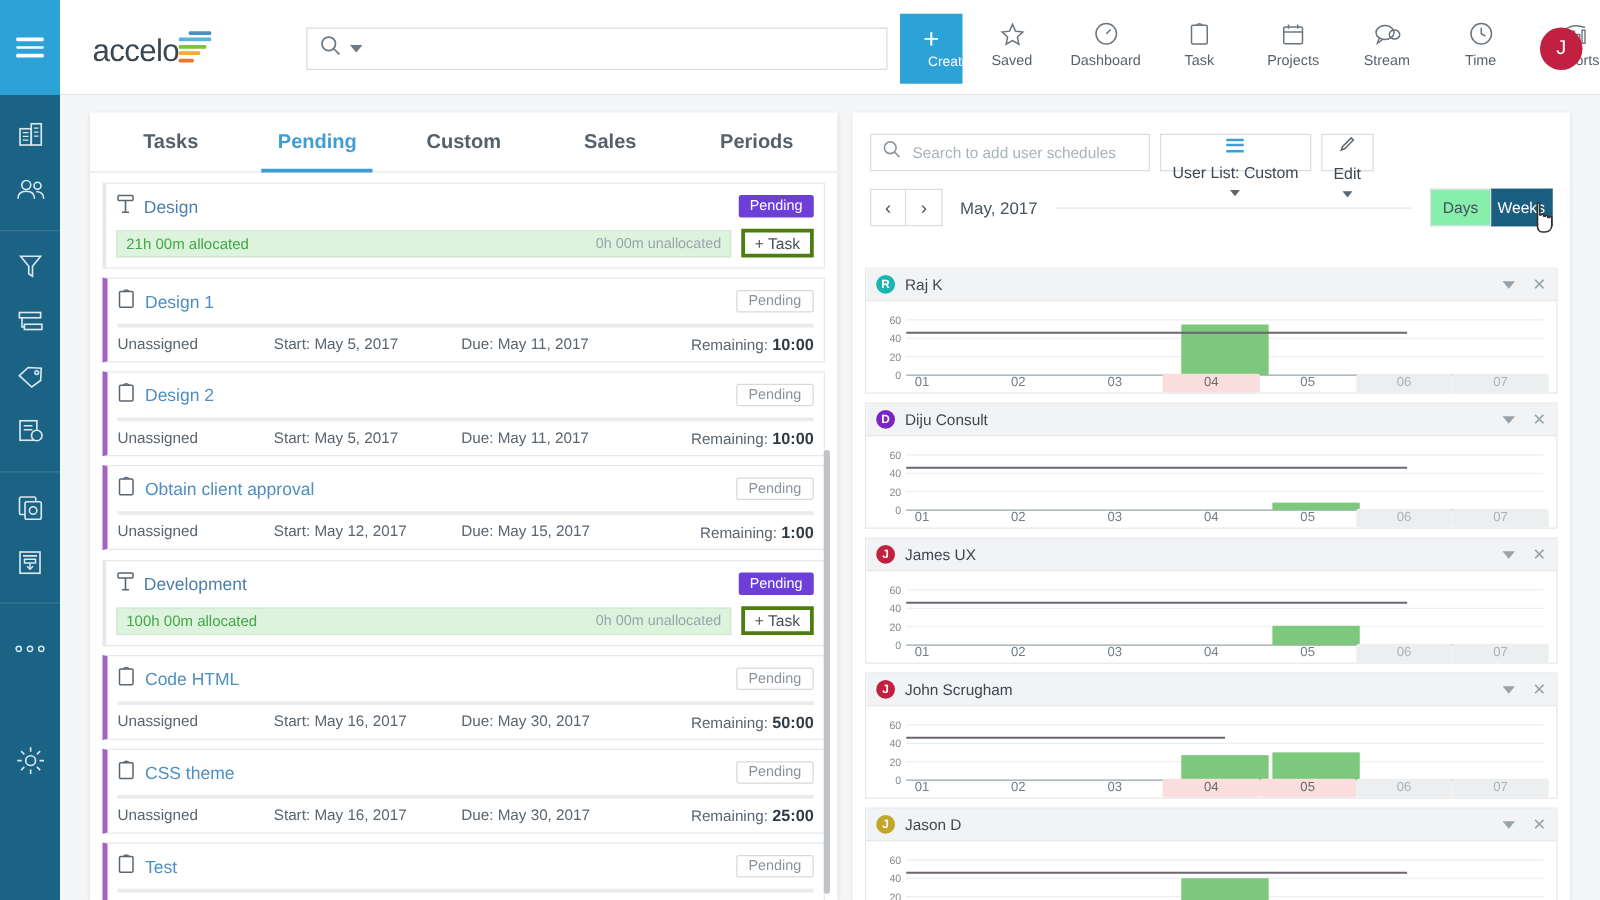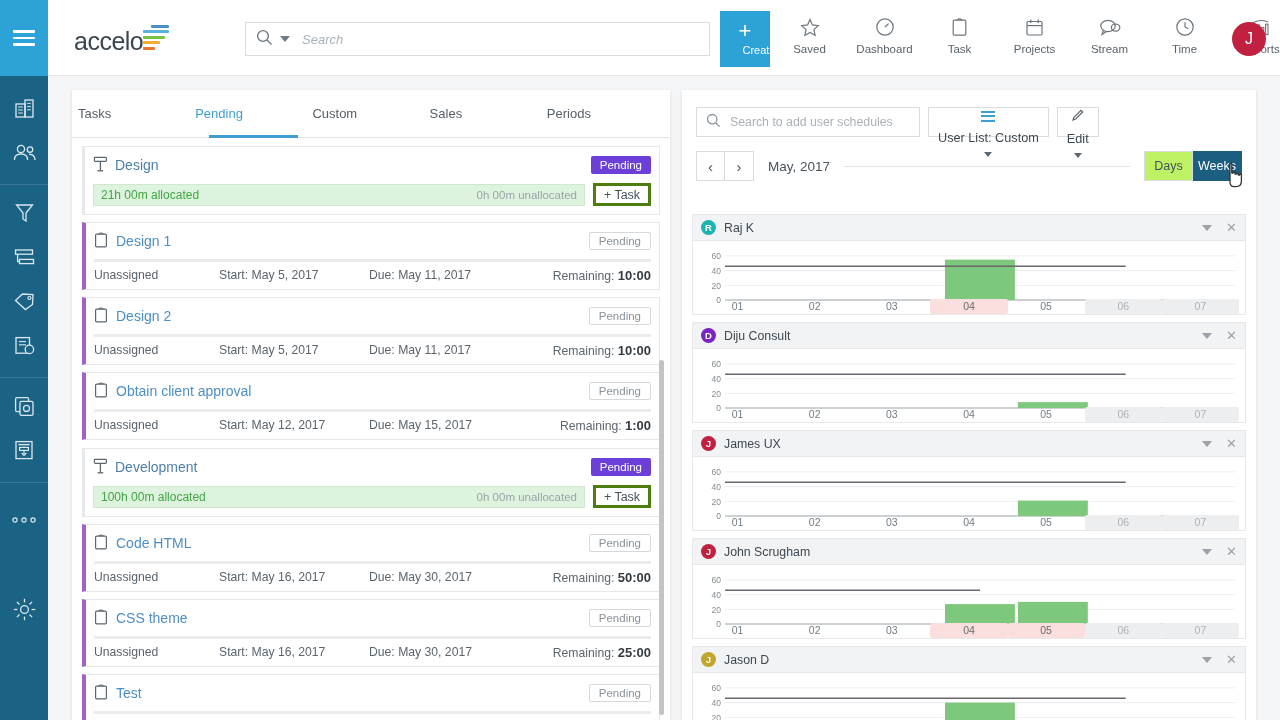--- a/index.html
+++ b/index.html
@@ -85,22 +85,22 @@
   
   .content { position: absolute; left: 48px; top: 76px; width: 1232px; height: 644px; }
 
   
   .left-panel {
     position: absolute; left: 24px; top: 14px; width: 598px; height: 630px;
     background: #fff; box-shadow: 0 1px 3px rgba(0,0,0,0.12); overflow: hidden;
   }
   .tabs { display: flex; height: 48px; border-bottom: 1px solid #e4e6e8; padding: 0 6px; }
   .tab {
-    flex: 1; display: flex; align-items: center; 
-    font-size: 13px; color: #55606a; cursor: pointer; position: relative;
+    flex: 1; display: flex; align-items: center; justify-content: center;
+    font-size: 16px; color: #55606a; cursor: pointer; position: relative; font-weight: bold;
   }
   .tab.active { color: #3e9ed4; }
   .tab.active::after {
     content: ''; position: absolute; left: 14px; right: 14px; bottom: -1px;
     height: 3px; background: #3e9ed4;
   }
 
   .list-scroll { position: absolute; left: 0; top: 48px; width: 598px; height: 582px; overflow: hidden; }
 
   .group-card {
@@ -179,21 +179,21 @@
   .nav-arrow {
     width: 29px; height: 30px; border: 1px solid #dadde0; background: #fff;
     display: flex; align-items: center; justify-content: center; cursor: pointer;
     color: #4a545c; font-size: 15px;
   }
   .nav-arrow + .nav-arrow { border-left: 0; }
   .date-label { margin-left: 14px; font-size: 13.5px; color: #49535c; }
   .date-rule { flex: 1; height: 1px; background: #e4e6e8; margin: 0 14px; }
   .dw-toggle { display: flex; position: relative; }
   .dw-btn {
-    width: 49px; height: 30px; border: 1px solid #dadde0; background: #bef264;
+    width: 49px; height: 30px; border: 1px solid #dadde0; background: #86efac;
     display: flex; align-items: center; justify-content: center;
     font-size: 12.5px; color: #46505a; cursor: pointer;
   }
   .dw-btn + .dw-btn { border-left: 0; }
   .dw-btn.active { background: #1b5e80; border-color: #1b5e80; color: #fff; }
   .cursor-hand {
     position: absolute; right: -4px; bottom: -11px; pointer-events: none;
   }
 
   .users-area { position: absolute; left: 0; top: 124px; width: 574px; height: 506px; overflow: hidden; }
@@ -249,21 +249,20 @@
     </div>
 
     <div class="searchbox">
       <span class="mag">
         <svg width="17" height="17" viewBox="0 0 17 17">
             <circle cx="7" cy="7" r="5.4" fill="none" stroke="#6f7a84" stroke-width="1.4"></circle>
             <line x1="11" y1="11" x2="15.5" y2="15.5" stroke="#6f7a84" stroke-width="1.4"></line>
           </svg>
       </span>
       <span class="caret"></span>
-      <input type="text" placeholder="Search" style="">
     </div>
 
     <div class="create-btn">
       <span class="plus">+</span>
       <span class="lbl">Create</span>
     </div>
 
     <div class="navitems">
 
       <div class="navitem">

